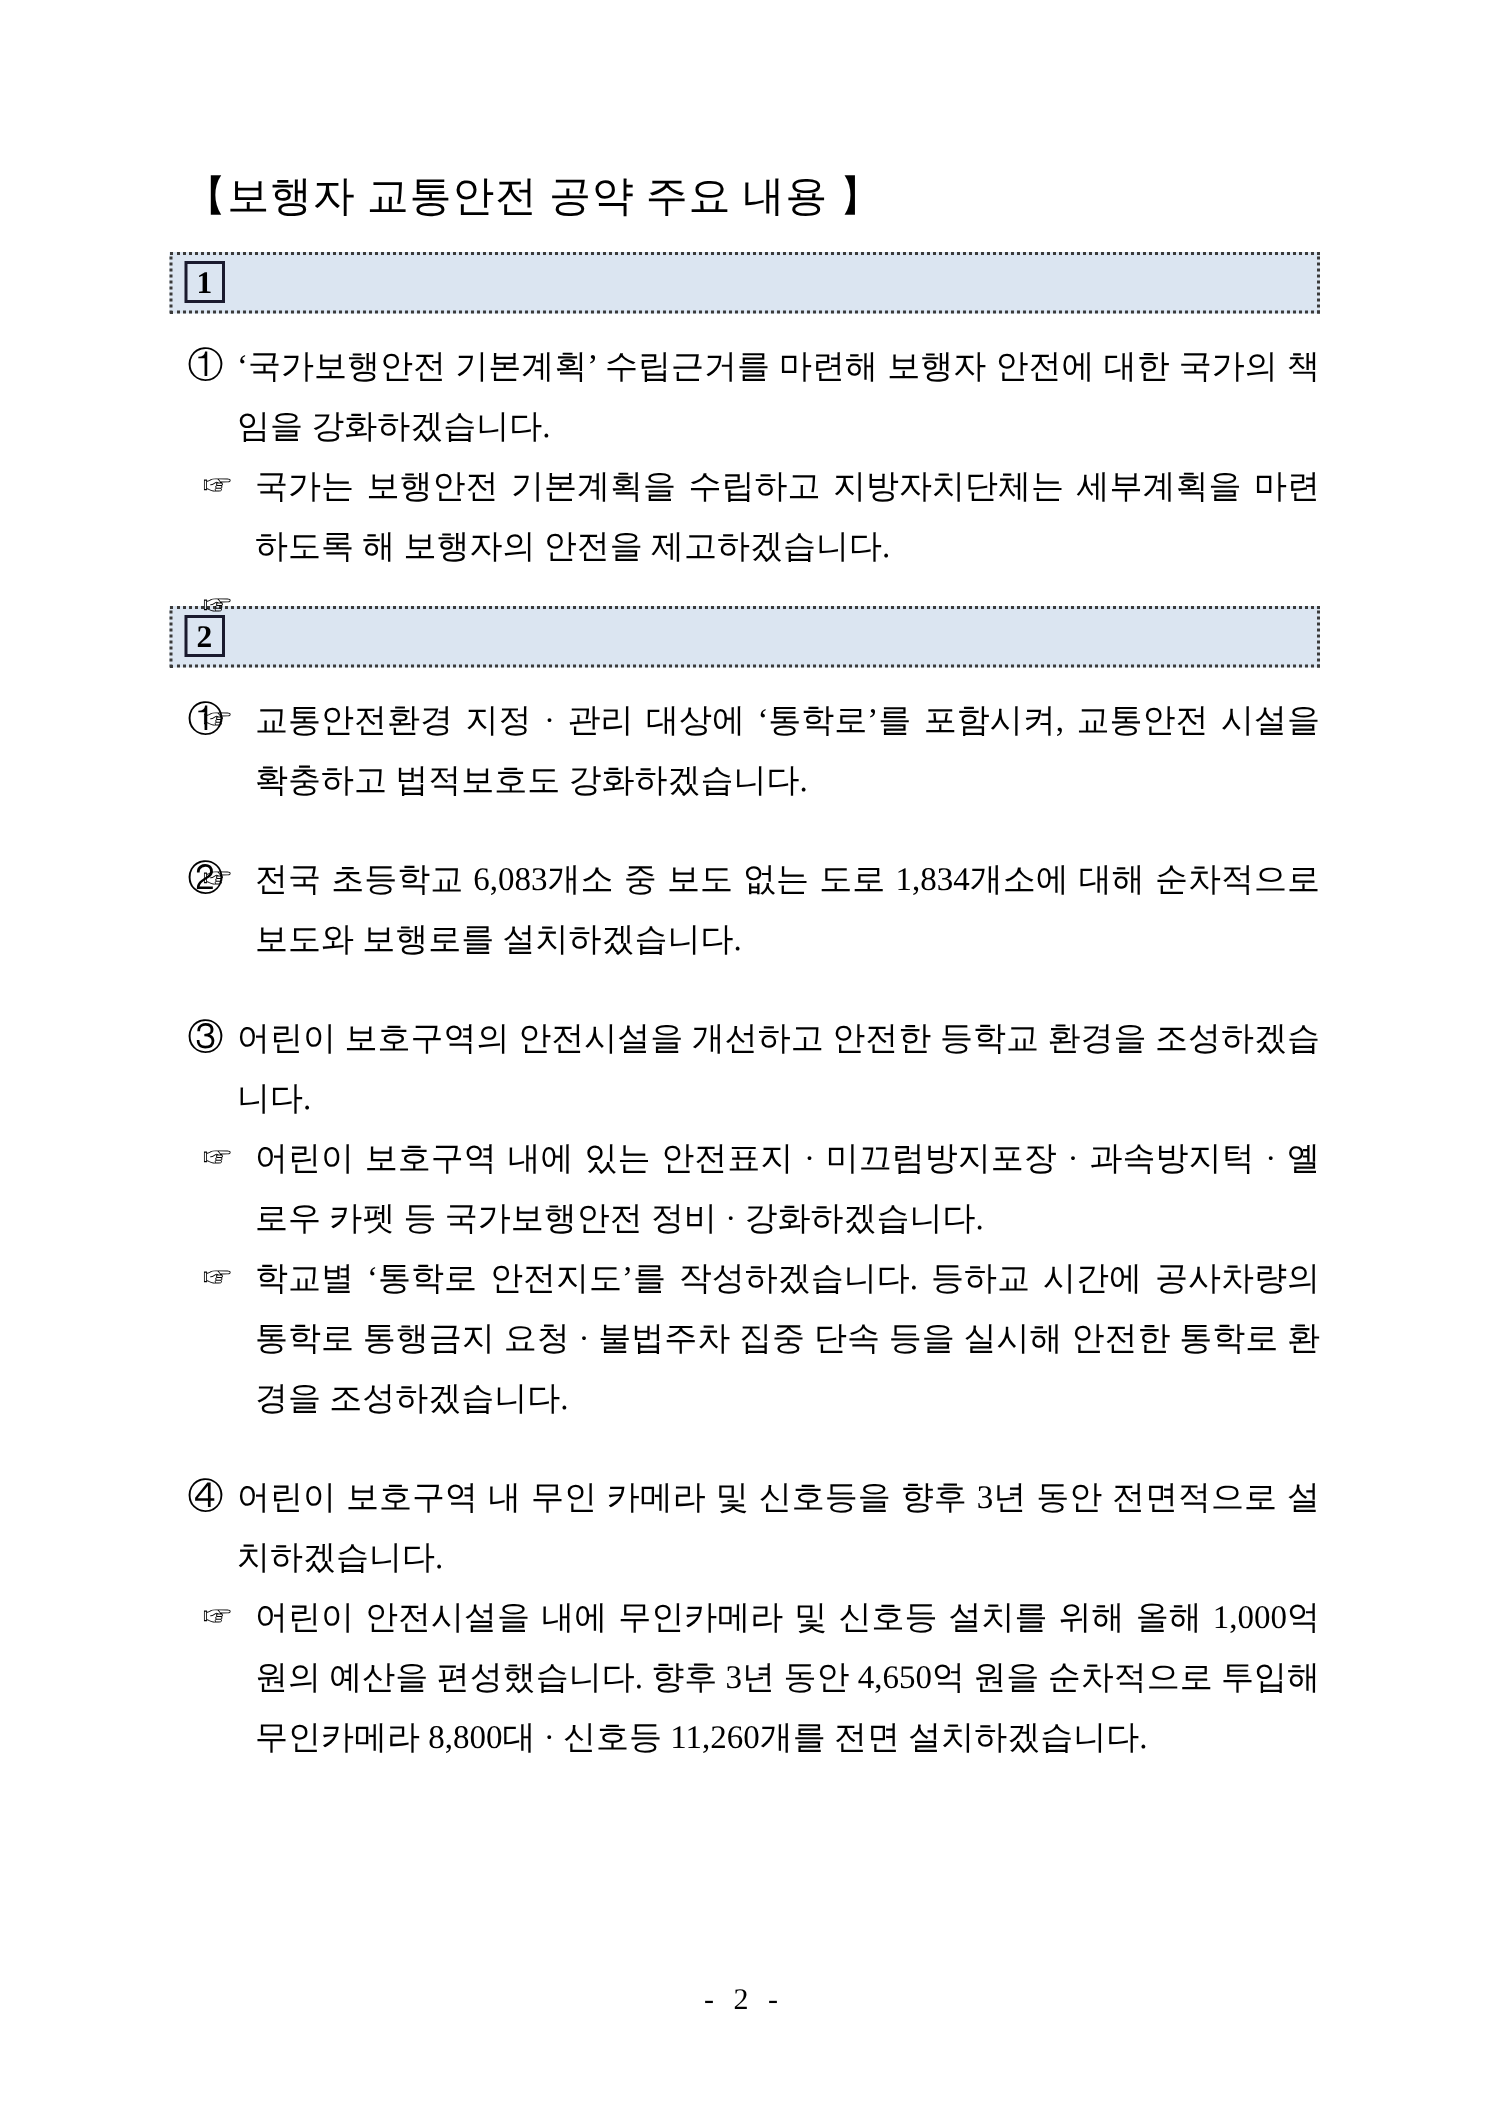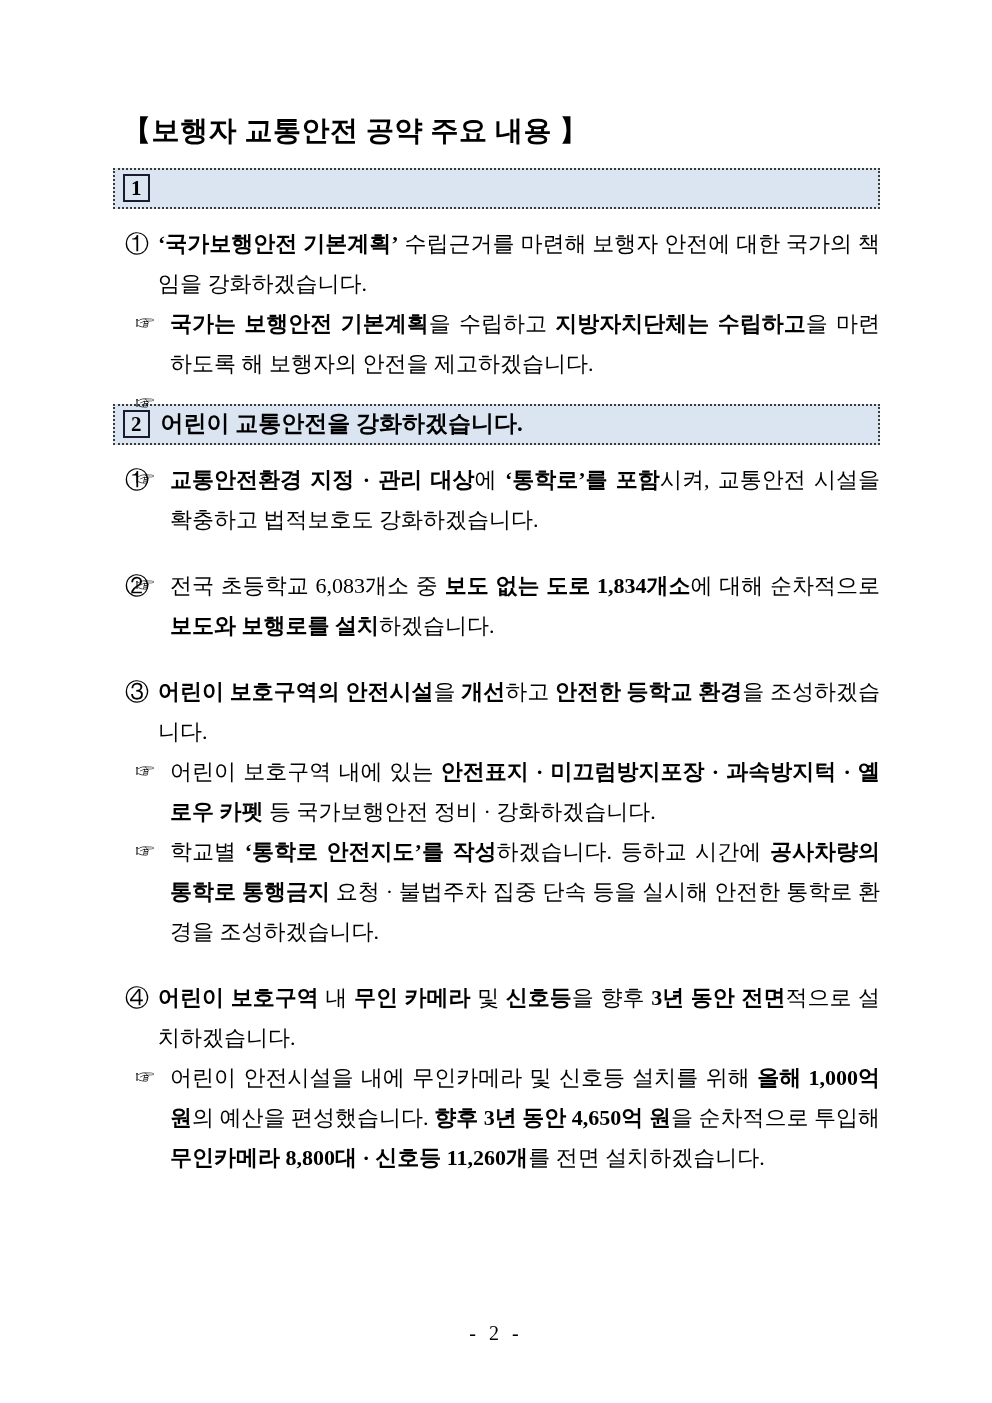--- a/index.html
+++ b/index.html
@@ -15,21 +15,21 @@
     color:var(--text-color);
     font-family:"Liberation Serif","DejaVu Serif",serif;
     position:relative;
     overflow:hidden;
   }
   .page{
     padding:112px 112px 0 113px; 
   }
   .doc-title{
     font-size:28px;
-    font-weight:bold;
+    font-weight:normal;
     letter-spacing:0.5px;
     margin:0 0 18px 10px;
   }
   .section{margin-bottom:20px;}
   .section-heading{
     background:var(--heading-bg);
     border:2px dotted var(--heading-border);
     padding:4px 8px 5px 8px;
     font-size:23px;
     font-weight:bold;
@@ -58,21 +58,21 @@
     word-break:break-all;
   }
   .para .marker{
     position:absolute;
     top:0;
   }
   .para.lead{padding-left:45px;}
   .para.lead .marker{left:12px;font-size:24px;}
   .para.sub{padding-left:57px;}
   .para.sub .marker{left:21px;font-size:22px;}
-  .para b{font-weight:bold;}
+  .para b{font-weight:normal;}
   .page-number{
     position:absolute;
     left:0;
     bottom:58px;
     width:100%;
     text-align:center;
     font-size:20px;
     letter-spacing:4px;
   }
 </style>
@@ -81,28 +81,27 @@
 
 <div class="page">
   <div class="doc-title">【보행자 교통안전 공약 주요 내용 】</div>
   <div id="sections">
       <div class="section">
         <div class="section-heading">
           <span class="boxed-num">1</span>
         </div>
         <div class="group">
           <div class="para lead"><span class="marker">①</span><span class="text"><b>‘국가보행안전 기본계획’</b><span> 수립근거를 마련해 보행자 안전에 대한 국가의 책임을 강화하겠습니다.</span></span></div>
-          <div class="para sub"><span class="marker">☞</span><span class="text"><b>국가는 보행안전 기본계획</b><span>을 수립하고 </span><b>지방자치단체는 수립하고</b><span>을 마련하도록 해 보행자의 안전을 제고하겠습니다.</span></span></div>
+          <div class="para sub"><span class="marker">☞</span><span class="text"><b>국가는 보행안전 기본계획</b><span>을 수립하고 </span><b>지방자치단체는 세부계획</b><span>을 마련하도록 해 보행자의 안전을 제고하겠습니다.</span></span></div>
           <div class="para sub"><span class="marker">☞</span></div>
         </div>
       </div>
       <div class="section">
         <div class="section-heading">
           <span class="boxed-num">2</span>
-          <span class="heading-text">어린이 교통안전을 강화하겠습니다.</span>
         </div>
         <div class="group">
           <div class="para lead"><span class="marker">①</span></div>
           <div class="para sub"><span class="marker">☞</span><span class="text"><b>교통안전환경 지정 · 관리 대상</b><span>에 </span><b>‘통학로’를 포함</b><span>시켜, 교통안전 시설을 확충하고 법적보호도 강화하겠습니다.</span></span></div>
         </div>
         <div class="group">
           <div class="para lead"><span class="marker">②</span></div>
           <div class="para sub"><span class="marker">☞</span><span class="text"><span>전국 초등학교 6,083개소 중 </span><b>보도 없는 도로 1,834개소</b><span>에 대해 순차적으로 </span><b>보도와 보행로를 설치</b><span>하겠습니다.</span></span></div>
         </div>
         <div class="group">

